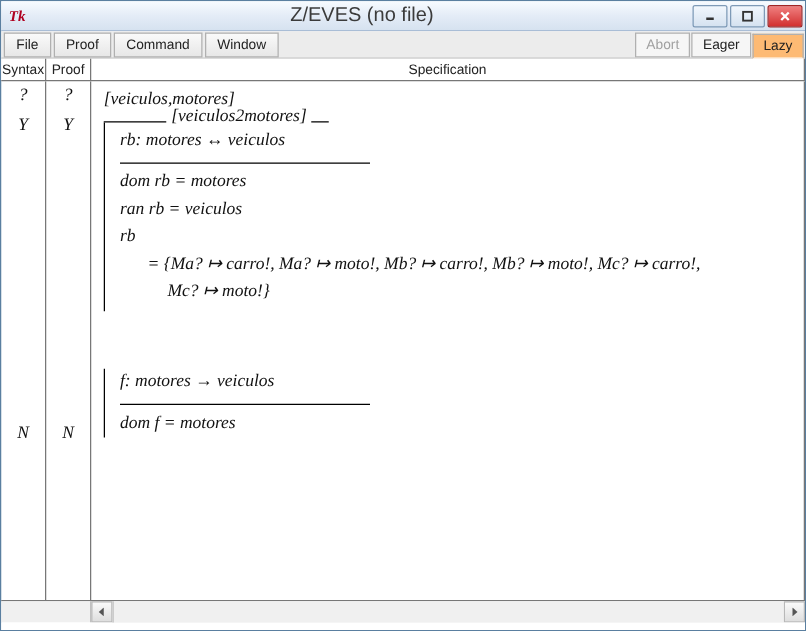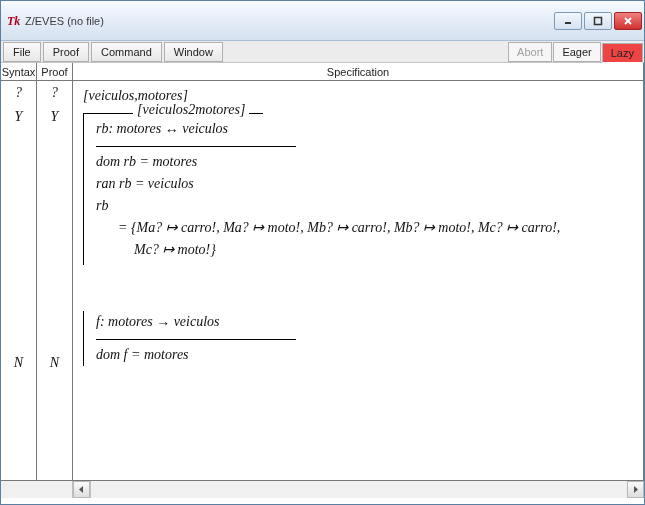--- a/index.html
+++ b/index.html
@@ -14,40 +14,40 @@
   }
   .window {
     width: 645px;
     height: 505px;
     border: 1px solid #5a7fa0;
     display: flex;
     flex-direction: column;
     background: #fff;
   }
   .titlebar {
-    height: 40px;
+    height: 24px;
     background: linear-gradient(to bottom, #f7fbff, #e4ecf7 50%, #d6e2f0);
     border-bottom: 1px solid #a9bdd6;
     display: flex;
     align-items: center;
     padding: 0 2px 0 6px;
     color: #3b3b3b;
   }
   .titlebar .appicon {
     width: 14px; height: 14px;
     margin-right: 4px;
     display: inline-block;
     color: #b00020;
     font-family: Georgia, serif;
     font-style: italic;
     font-weight: bold;
     font-size: 12px;
     line-height: 14px;
   }
-  .titlebar .title { flex: 1; font-size: 11px; }
+  .titlebar .title { flex: 1; font-size: 16px; text-align: center; }
   .winbtns { display: flex; gap: 2px; }
   .winbtn {
     width: 28px; height: 18px;
     border: 1px solid #7e9ab7;
     border-radius: 2px;
     background: linear-gradient(to bottom,#f2f7fd,#d5e2f0);
     display: flex; align-items:center; justify-content:center;
   }
   .winbtn.close { background: linear-gradient(to bottom,#f08080,#d23030); border-color:#a02525;}
   .winbtn svg { display:block; }
@@ -74,21 +74,21 @@
     padding: 3px 8px;
     border: 1px solid #b0b0b0;
     margin: 1px 1px 0 0;
     background: #f6f6f6;
     font-size: 11px;
     color: #222;
     display:flex; align-items:center;
   }
   .menubar .tab.disabled { color: #a0a0a0; }
   .menubar .tab.active {
-    background: #ef4444;
+    background: #fdba74;
     border-bottom: 1px solid #fff;
     position: relative;
     top: 1px;
   }
 
   .colheader {
     height: 18px;
     background: #fff;
     border-bottom: 1px solid #777;
     display: flex;

